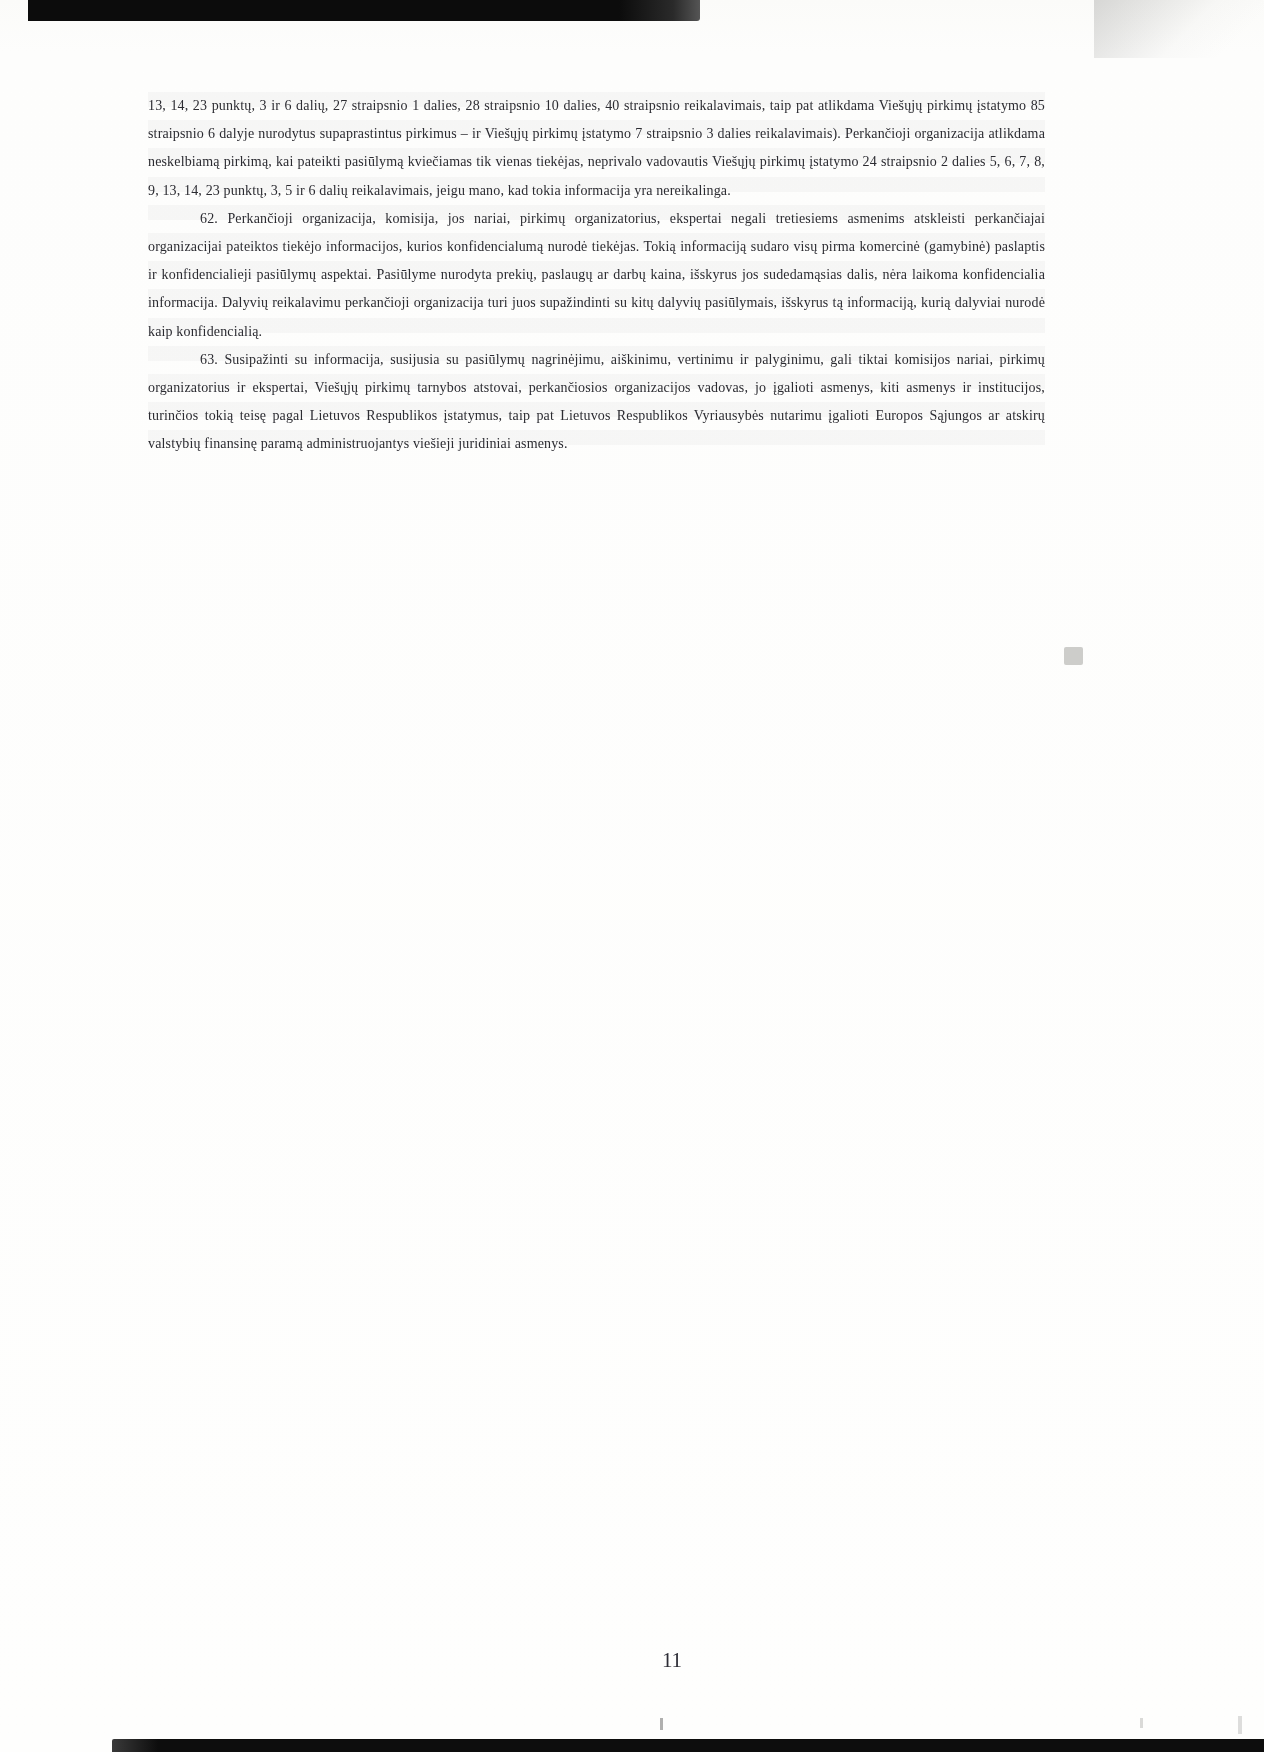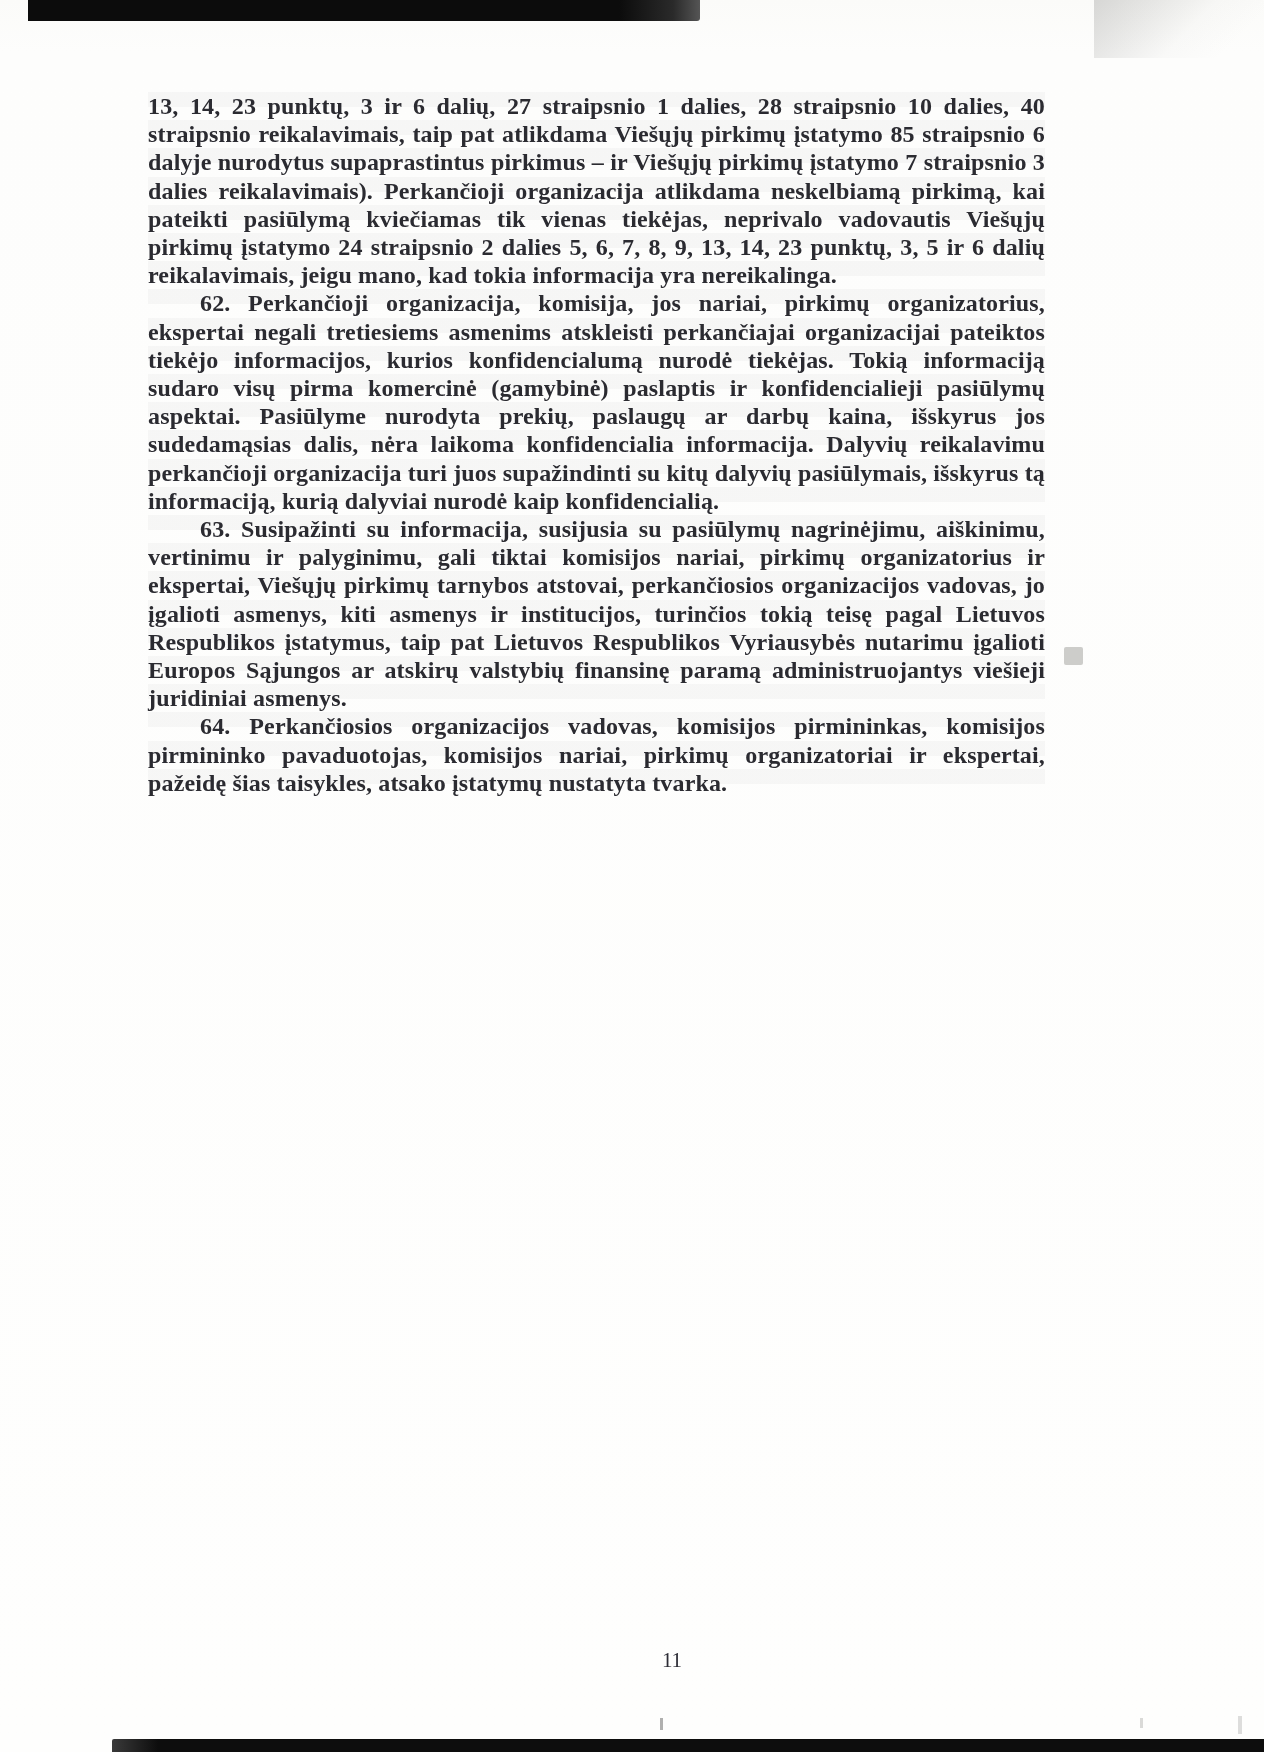--- a/index.html
+++ b/index.html
@@ -46,33 +46,32 @@
     height: 13px;
     background: linear-gradient(to right, #3a3a3a 0%, #0d0d0d 4%, #0d0d0d 100%);
     border-top-left-radius: 2px;
   }
   .text-block {
     position: absolute;
     left: 148px;
     top: 92px;
     width: 897px;
     color: #2b2b31;
-    font-size: 24px;
+    font-size: 14px;
     line-height: 28.2px;
     text-align: justify;
     letter-spacing: 0.15px;
     
     background: repeating-linear-gradient(
       to bottom,
       rgba(90,90,95,0.045) 0px,
       rgba(90,90,95,0.045) 15px,
       rgba(255,255,255,0) 15px,
       rgba(255,255,255,0) 28.2px
     );
-    font-weight: bold;
   }
   .para {
     margin: 0;
     padding: 0;
   }
   .para.indent {
     text-indent: 52px;
   }
   .smudge {
     position: absolute;
@@ -127,21 +126,20 @@
 
 <div class="page">
 
   <div class="top-bar"></div>
   <div class="top-right-shade"></div>
 
   <main class="text-block">
     <p class="para">13, 14, 23 punktų, 3 ir 6 dalių, 27 straipsnio 1 dalies, 28 straipsnio 10 dalies, 40 straipsnio reikalavimais, taip pat atlikdama Viešųjų pirkimų įstatymo 85 straipsnio 6 dalyje nurodytus supaprastintus pirkimus – ir Viešųjų pirkimų įstatymo 7 straipsnio 3 dalies reikalavimais). Perkančioji organizacija atlikdama neskelbiamą pirkimą, kai pateikti pasiūlymą kviečiamas tik vienas tiekėjas, neprivalo vadovautis Viešųjų pirkimų įstatymo 24 straipsnio 2 dalies 5, 6, 7, 8, 9, 13, 14, 23 punktų, 3, 5 ir 6 dalių reikalavimais, jeigu mano, kad tokia informacija yra nereikalinga.</p>
     <p class="para indent">62. Perkančioji organizacija, komisija, jos nariai, pirkimų organizatorius, ekspertai negali tretiesiems asmenims atskleisti perkančiajai organizacijai pateiktos tiekėjo informacijos, kurios konfidencialumą nurodė tiekėjas. Tokią informaciją sudaro visų pirma komercinė (gamybinė) paslaptis ir konfidencialieji pasiūlymų aspektai. Pasiūlyme nurodyta prekių, paslaugų ar darbų kaina, išskyrus jos sudedamąsias dalis, nėra laikoma konfidencialia informacija. Dalyvių reikalavimu perkančioji organizacija turi juos supažindinti su kitų dalyvių pasiūlymais, išskyrus tą informaciją, kurią dalyviai nurodė kaip konfidencialią.</p>
     <p class="para indent">63. Susipažinti su informacija, susijusia su pasiūlymų nagrinėjimu, aiškinimu, vertinimu ir palyginimu, gali tiktai komisijos nariai, pirkimų organizatorius ir ekspertai, Viešųjų pirkimų tarnybos atstovai, perkančiosios organizacijos vadovas, jo įgalioti asmenys, kiti asmenys ir institucijos, turinčios tokią teisę pagal Lietuvos Respublikos įstatymus, taip pat Lietuvos Respublikos Vyriausybės nutarimu įgalioti Europos Sąjungos ar atskirų valstybių finansinę paramą administruojantys viešieji juridiniai asmenys.</p>
-    <p class="para indent">64. Perkančiosios organizacijos vadovas, komisijos pirmininkas, komisijos pirmininko pavaduotojas, komisijos nariai, pirkimų organizatoriai ir ekspertai, pažeidę šias taisykles, atsako įstatymų nustatyta tvarka.</p>
   </main>
 
   <div class="smudge"></div>
 
   <div class="page-number">11</div>
 
   <div class="speck-a"></div>
   <div class="speck-b"></div>
   <div class="speck-c"></div>
 

